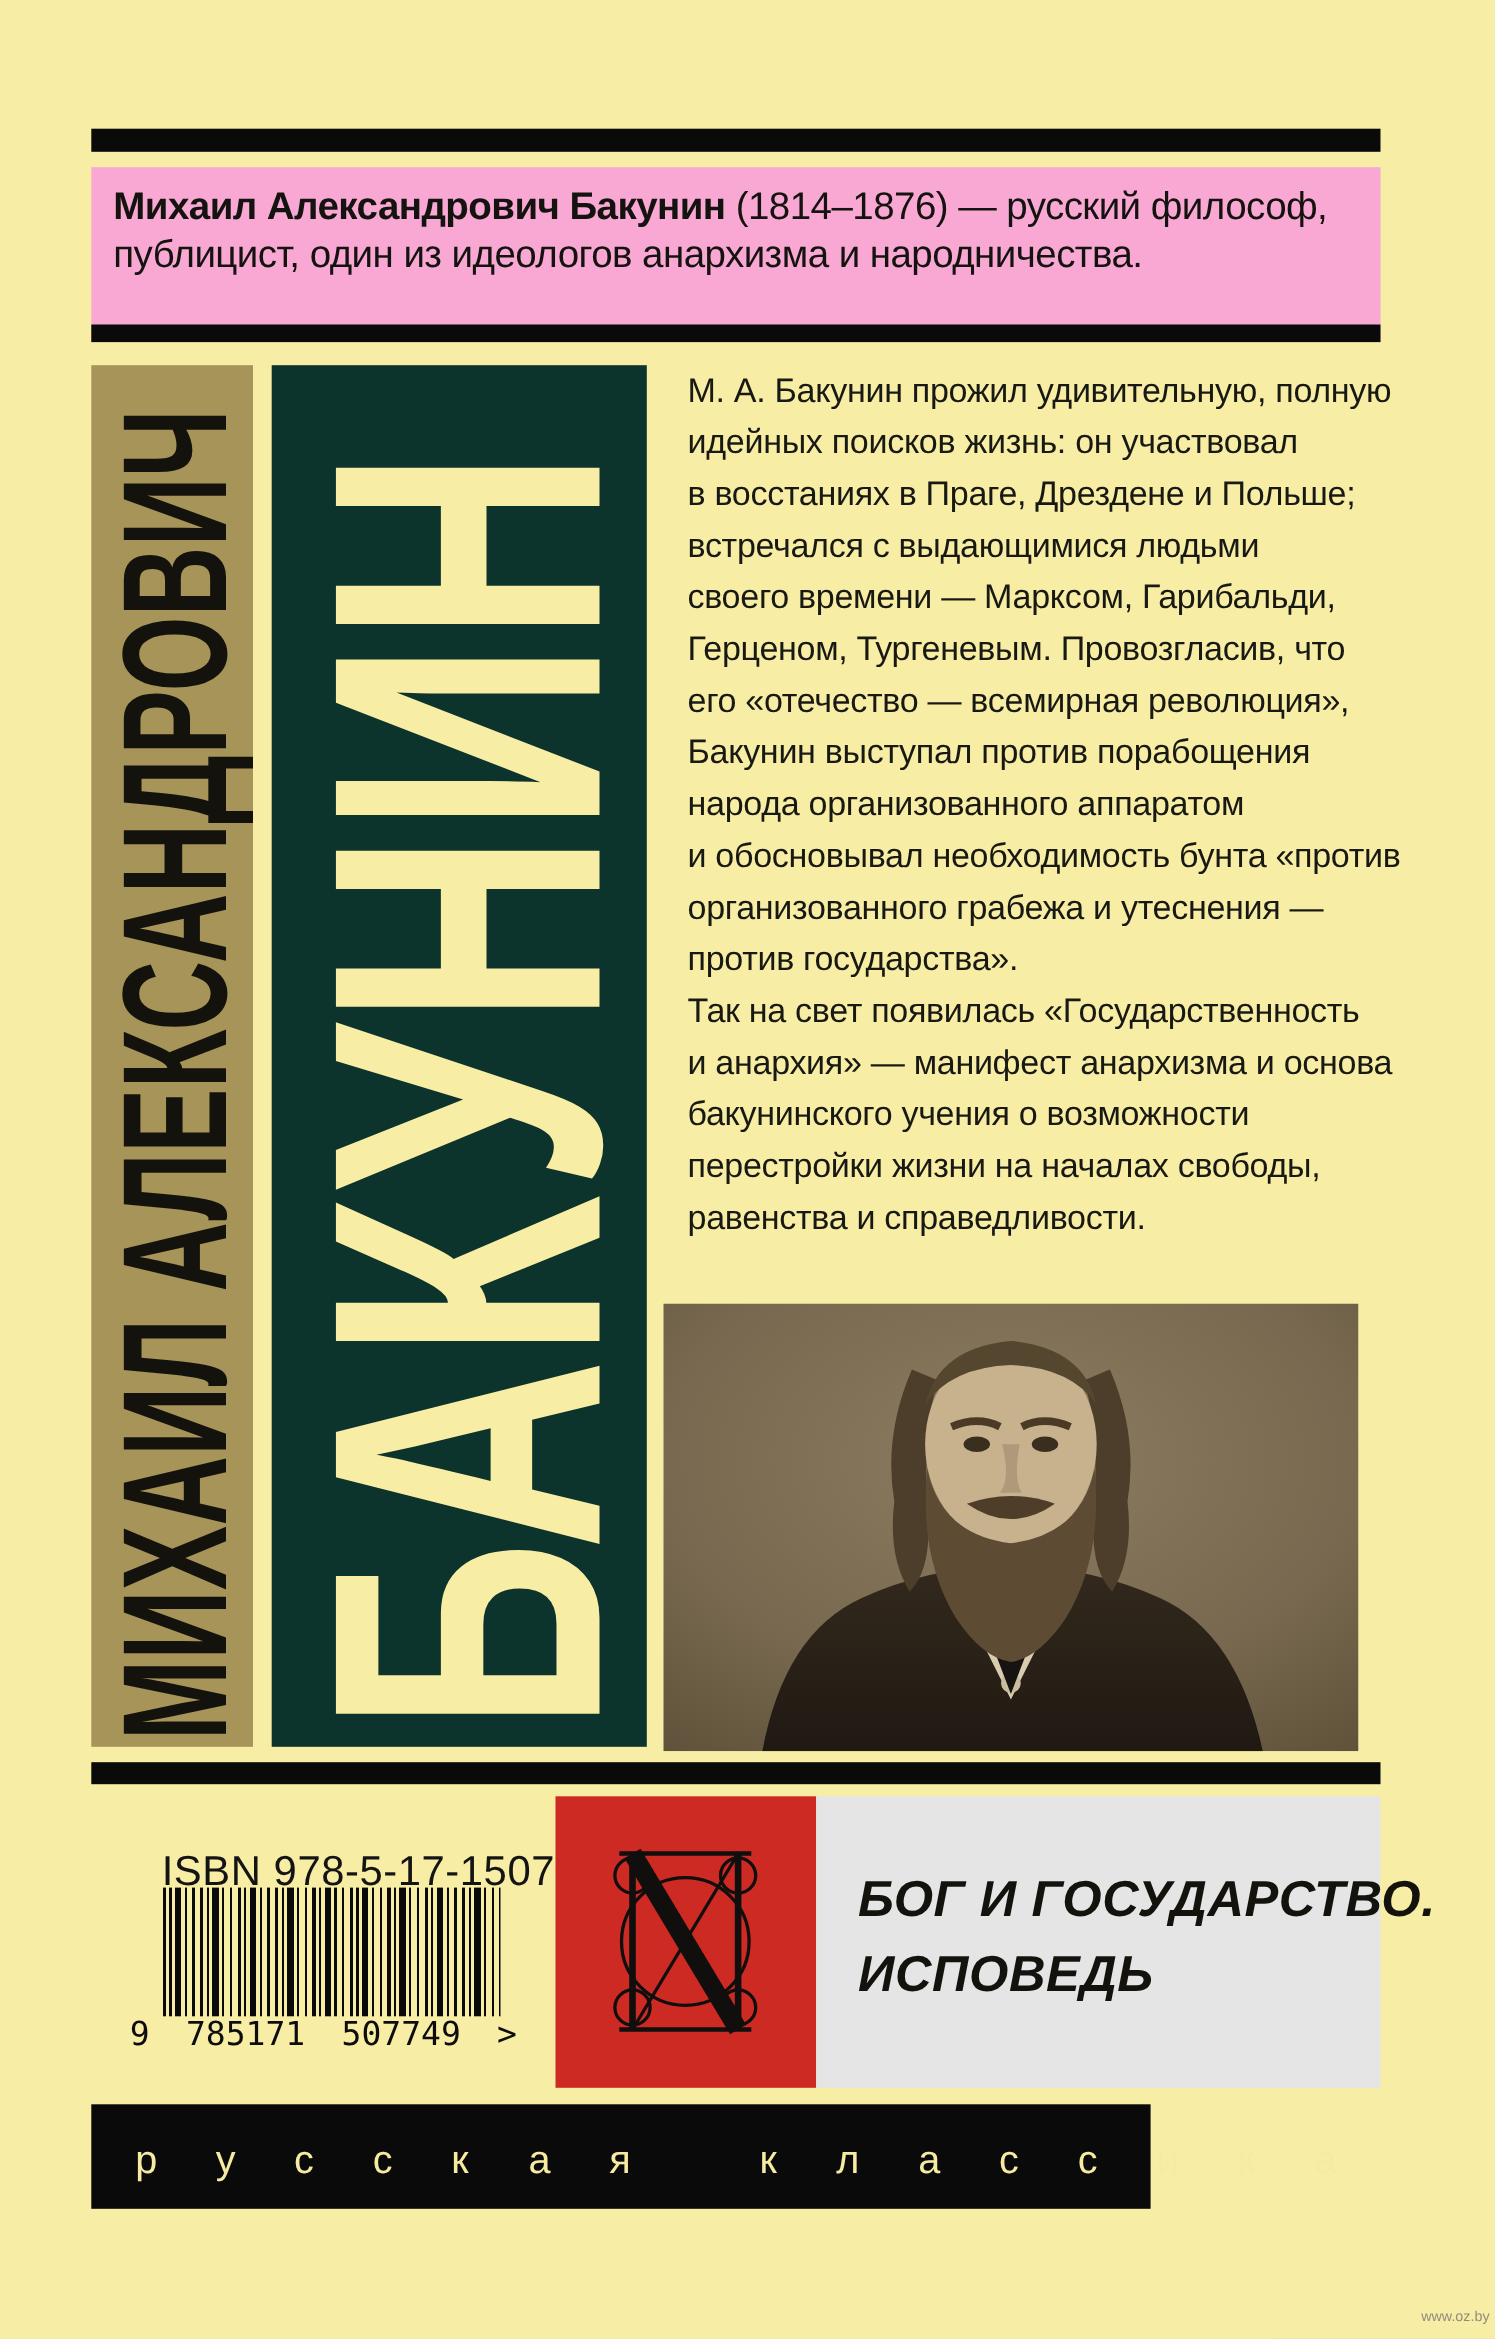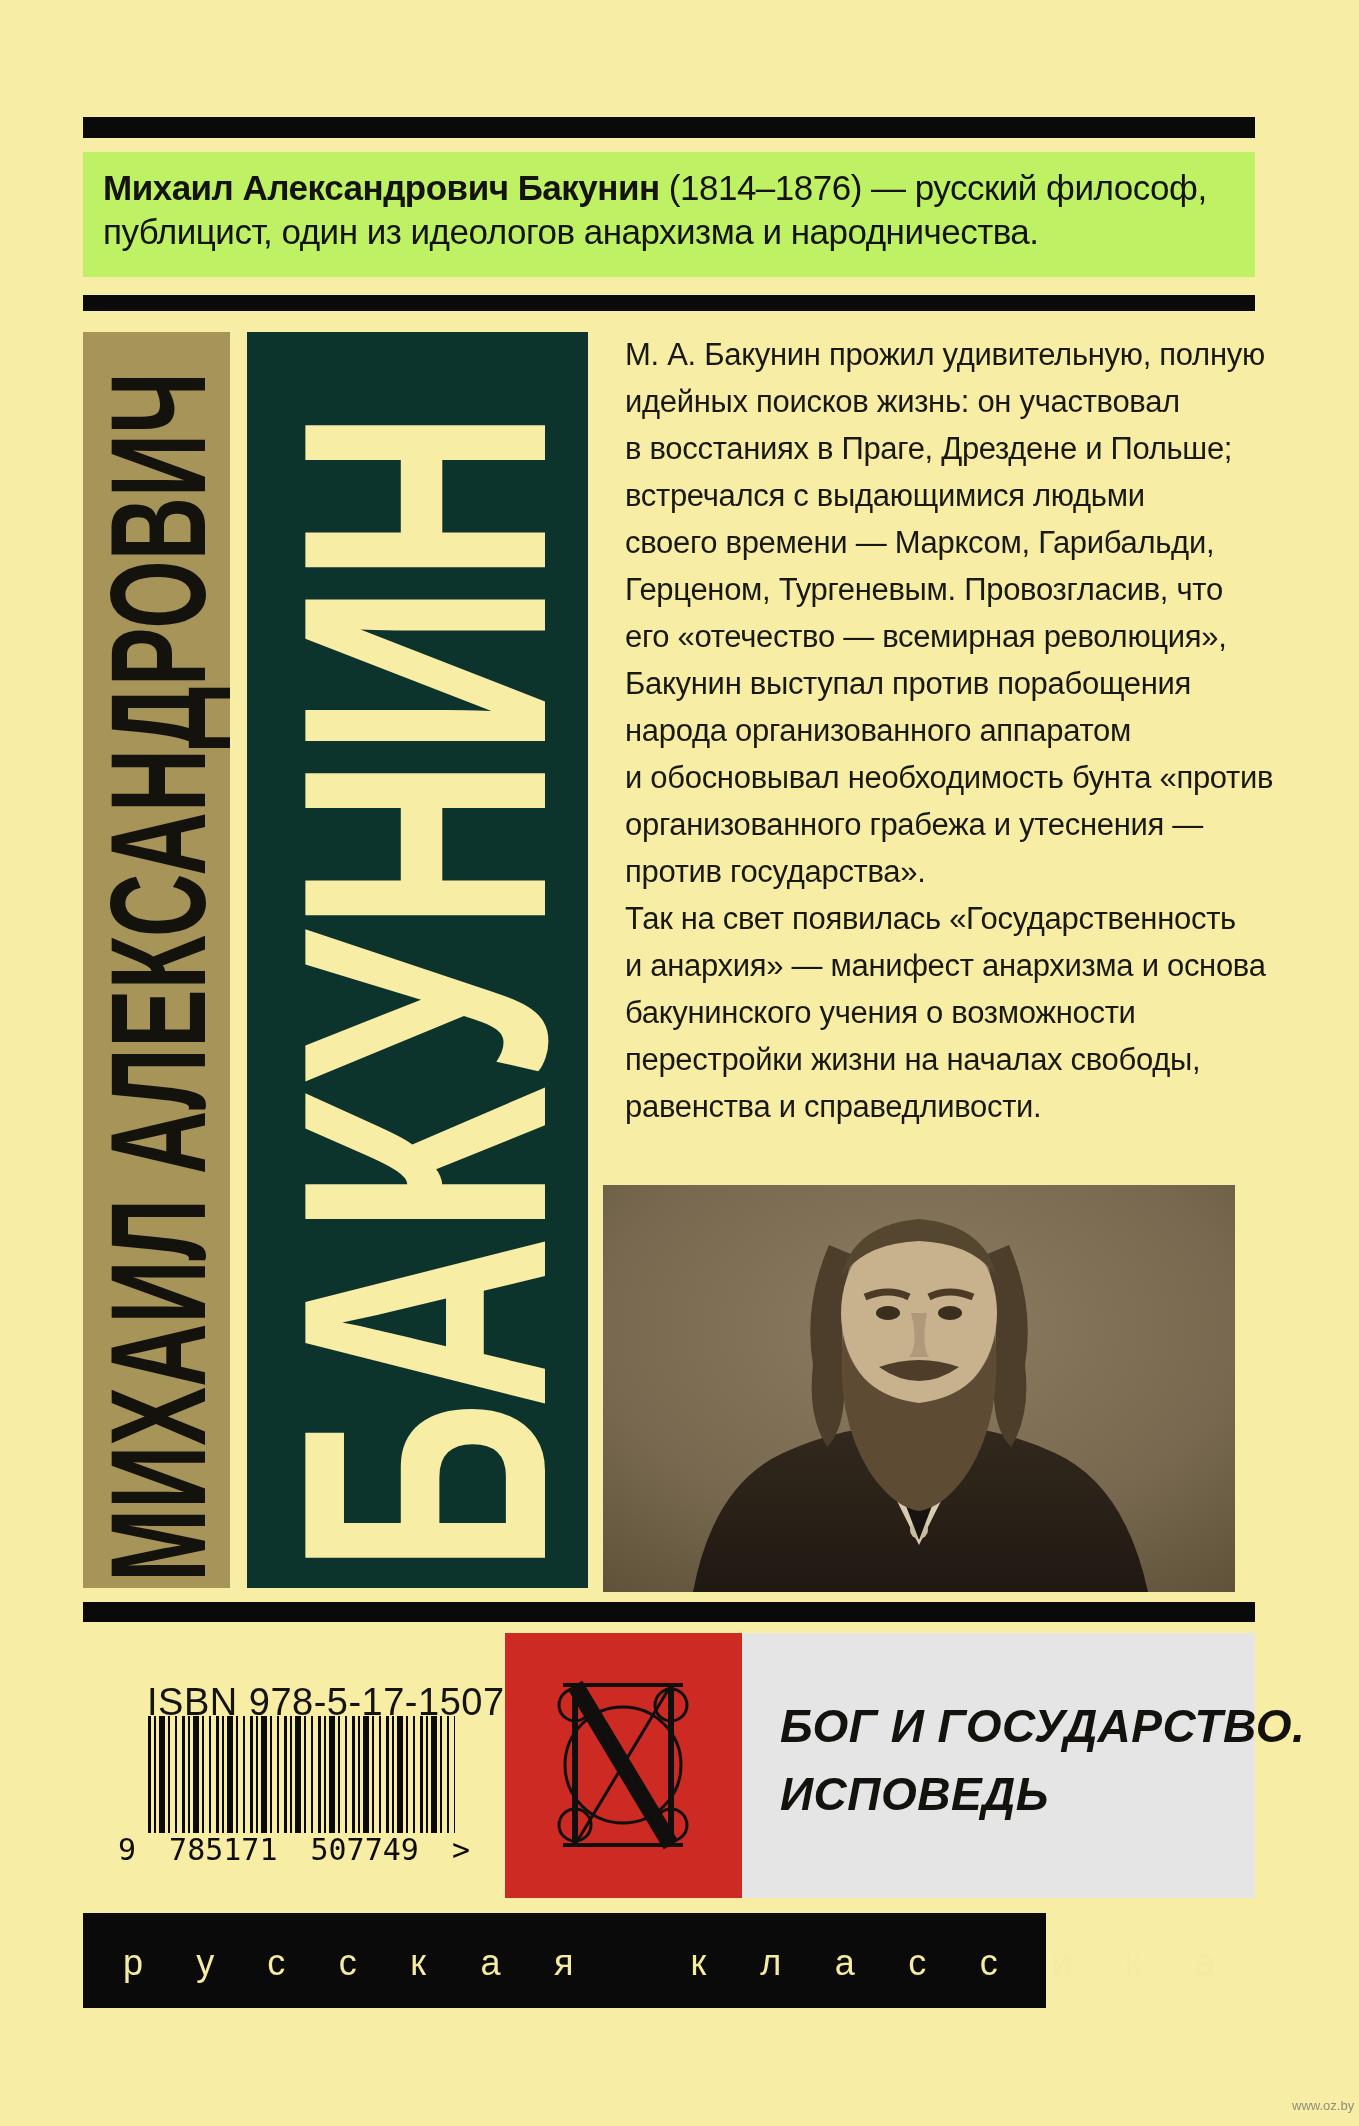--- a/index.html
+++ b/index.html
@@ -1,21 +1,21 @@
 <!DOCTYPE html>
 <html><head>
 <meta charset="utf-8">
 <style>
   html,body{margin:0;padding:0;background:#e8e0c8;}
   #page{position:relative;width:1359px;height:2126px;background:#f8eda4;
         font-family:"Liberation Sans",sans-serif;overflow:hidden;}
   .bar{position:absolute;left:83px;width:1172px;background:#0a0a0a;}
   
-  .header-band{position:absolute;left:83px;top:152px;width:1172px;height:125px;
-               background:#bef264;color:#141310;}
+  .header-band{position:absolute;left:83px;top:152px;width:1172px;height:159px;
+               background:#f9a8d4;color:#141310;}
   .header-text{padding:14px 0 0 20px;font-size:35px;line-height:44px;letter-spacing:-.5px;}
   .header-text b{font-weight:700;}
   
   .left-col{position:absolute;left:83px;top:332px;width:147px;height:1256px;background:#a79459;}
   .name-panel{position:absolute;left:247px;top:332px;width:341px;height:1256px;background:#0d332d;}
   svg text{font-family:"Liberation Sans",sans-serif;}
   
   .annotation{position:absolute;left:603px;top:331px;width:655px;color:#191914;}
   .annotation div{font-size:31px;line-height:47px;white-space:nowrap;letter-spacing:-.3px;margin-left:22px;}
   

